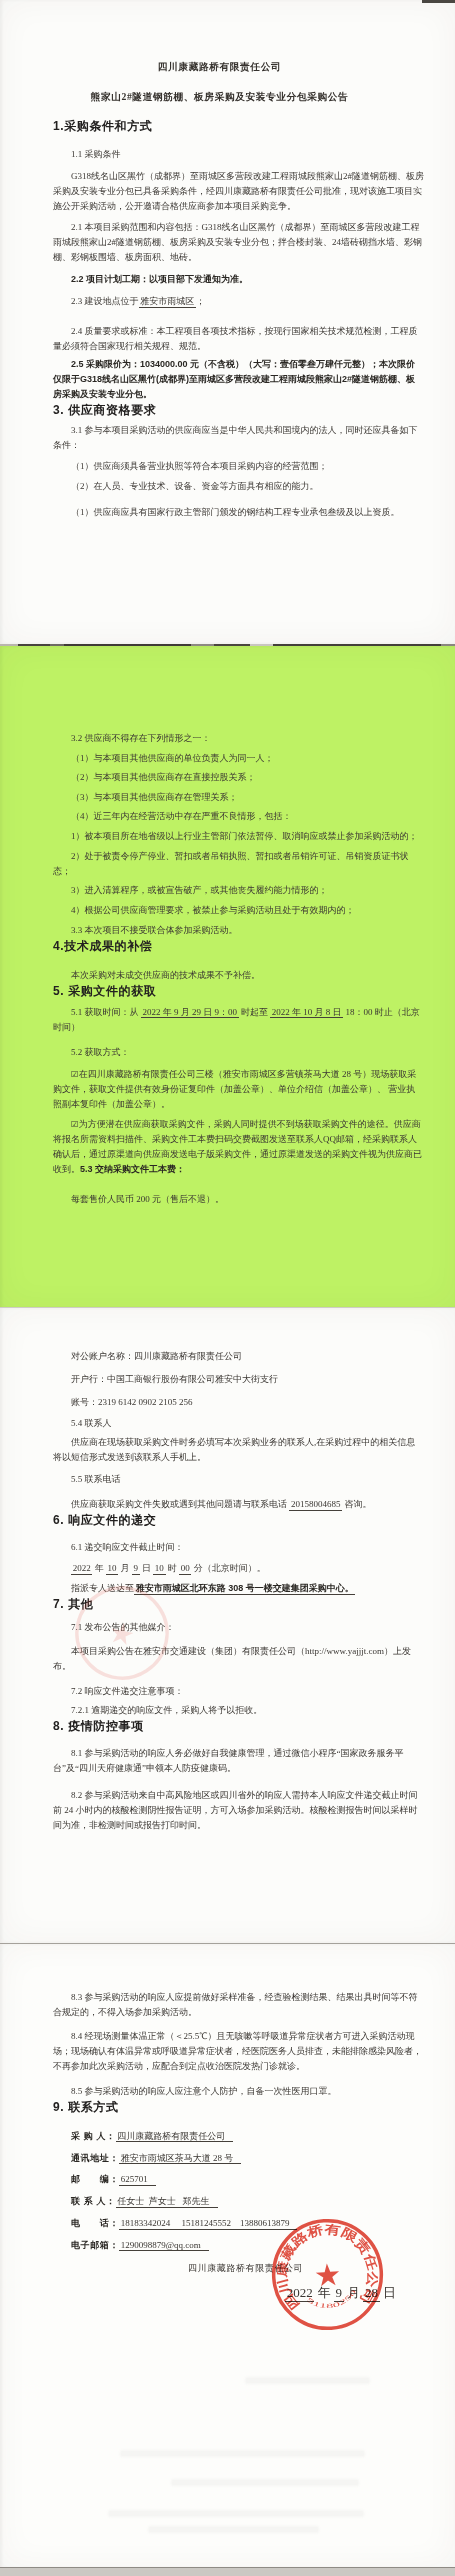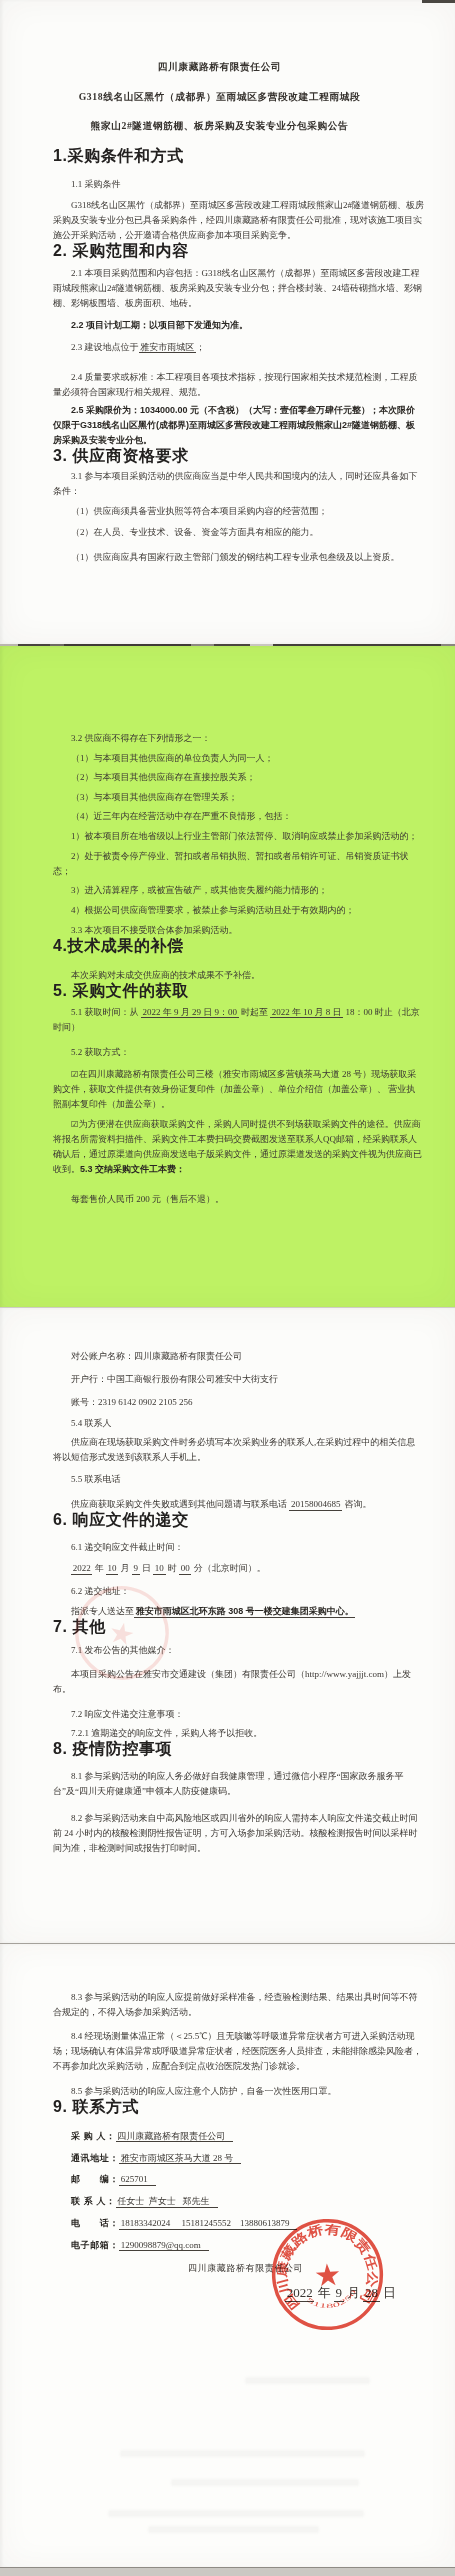--- a/index.html
+++ b/index.html
@@ -15,21 +15,21 @@
   .sep1{position:absolute;top:644px;left:0;width:455px;height:1.7px;
         background:linear-gradient(90deg,#b9b5ae 0 4%,#47433e 4% 11%,#6e6a64 11% 14%,#3f3b37 14% 42%,#8d8982 42% 47%,#4a463f 47% 55%,#c9c6c0 55% 60%,#43403a 60% 97%,#8a867f 97% 100%);}
   .sep2{position:absolute;top:1307px;left:0;width:455px;height:0.6px;background:#cfccc6;}
   .sep3{position:absolute;top:1943px;left:0;width:455px;height:0.6px;background:#a5a19b;}
   .bottom-strip{position:absolute;top:2567px;left:0;width:455px;height:8.5px;background:#cbc8c3;border-top:1.1px solid #8f8b85;}
   .corner-mark{position:absolute;top:0;right:0;width:33px;height:2.8px;background:#4a4742;}
 
   .title{width:333px;text-align:center;font-weight:bold;font-size:9.7px;line-height:16px;
          color:#35312d;letter-spacing:0.6px;margin:0 0 13.7px 0;}
   .t1{padding-top:59px;}
-  h2.h{font-family:"Liberation Sans",sans-serif;font-weight:700;font-size:16px;line-height:16px;
+  h2.h{font-family:"Liberation Sans",sans-serif;font-weight:700;font-size:12px;line-height:16px;
        color:#232120;margin:0;letter-spacing:0.6px;}
   .p{font-size:9px;line-height:15px;color:#3a3632;margin:0;text-indent:2em;}
   .b{font-family:"Liberation Sans",sans-serif;font-weight:700;color:#2a2723;}
   .u{border-bottom:0.6px solid #45403a;padding:0 1.7px 0.6px 1.7px;}
   .uw{border-bottom:0.6px solid #45403a;padding:0 8px 0.6px 1.7px;}
   .val{white-space:pre-wrap;}
   .lbl{font-family:"Liberation Sans",sans-serif;font-weight:700;color:#2a2723;letter-spacing:0.6px;}
   .cbx{font-family:"DejaVu Sans",sans-serif;font-size:8.5px;color:#3a3632;}
 
   
@@ -46,28 +46,26 @@
   .ghost{position:absolute;background:rgba(110,108,118,.055);filter:blur(1.1px);border-radius:1.7px;}
 </style>
 </head>
 <body>
 
 <div id="canvas">
 
   <div class="page page1">
     <div class="corner-mark"></div>
     <div class="title t1">四川康藏路桥有限责任公司</div>
-    <div class="title">G318线名山区黑竹（成都界）至雨城区多营段改建工程雨城段</div>
     <div class="title">熊家山2#隧道钢筋棚、板房采购及安装专业分包采购公告</div>
 
     <h2 class="h mt30">1.采购条件和方式</h2>
     <p class="p mt22">1.1 采购条件</p>
     <p class="p mt12">G318线名山区黑竹（成都界）至雨城区多营段改建工程雨城段熊家山2#隧道钢筋棚、板房采购及安装专业分包已具备采购条件，经四川康藏路桥有限责任公司批准，现对该施工项目实施公开采购活动，公开邀请合格供应商参加本项目采购竞争。</p>
 
-    <h2 class="h mt8">2. 采购范围和内容</h2>
     <p class="p mt12">2.1 本项目采购范围和内容包括：G318线名山区黑竹（成都界）至雨城区多营段改建工程雨城段熊家山2#隧道钢筋棚、板房采购及安装专业分包；拌合楼封装、24墙砖砌挡水墙、彩钢棚、彩钢板围墙、板房面积、地砖。</p>
     <p class="p b mt12">2.2 项目计划工期：以项目部下发通知为准。</p>
     <p class="p mt12"><span>2.3 建设地点位于</span><span class="u">雅安市雨城区</span><span>；</span></p>
     <p class="p mt4">2.4 质量要求或标准：本工程项目各项技术指标，按现行国家相关技术规范检测，工程质量必须符合国家现行相关规程、规范。</p>
     <p class="p b mt6">2.5 采购限价为：1034000.00 元（不含税）（大写：壹佰零叁万肆仟元整）；本次限价仅限于G318线名山区黑竹(成都界)至雨城区多营段改建工程雨城段熊家山2#隧道钢筋棚、板房采购及安装专业分包。</p>
 
     <h2 class="h mt22">3.  供应商资格要求</h2>
     <p class="p mt8">3.1 参与本项目采购活动的供应商应当是中华人民共和国境内的法人，同时还应具备如下条件：</p>
     <p class="p mt10">（1）供应商须具备营业执照等符合本项目采购内容的经营范围；</p>
     <p class="p mt10">（2）在人员、专业技术、设备、资金等方面具有相应的能力。</p>
@@ -106,21 +104,20 @@
     <p class="p mt14">开户行：中国工商银行股份有限公司雅安中大街支行</p>
     <p class="p mt14">账号：2319 6142 0902 2105 256</p>
     <p class="p mt10">5.4 联系人</p>
     <p class="p mt8">供应商在现场获取采购文件时务必填写本次采购业务的联系人,在采购过程中的相关信息将以短信形式发送到该联系人手机上。</p>
     <p class="p mt12">5.5 联系电话</p>
     <p class="p mt18"><span>供应商获取采购文件失败或遇到其他问题请与联系电话 </span><span class="u">20158004685</span><span> 咨询。</span></p>
 
     <h2 class="h mt10">6. 响应文件的递交</h2>
     <p class="p mt20">6.1 递交响应文件截止时间：</p>
     <p class="p mt12"><span class="u">2022</span><span> 年 </span><span class="u">10</span><span> 月 </span><span class="u">9</span><span> 日 </span><span class="u">10</span><span> 时 </span><span class="u">00</span><span> 分（北京时间）。</span></p>
-    <p class="p mt14">6.2 递交地址：</p>
     <p class="p mt8"><span>指派专人送达至</span><span class="u b">雅安市雨城区北环东路 308 号一楼交建集团采购中心。</span></p>
 
     <h2 class="h mt16">7. 其他</h2>
     <p class="p mt14">7.1 发布公告的其他媒介：</p>
     <p class="p mt16">本项目采购公告在雅安市交通建设（集团）有限责任公司（http://www.yajjjt.com）上发布。</p>
     <p class="p mt18">7.2 响应文件递交注意事项：</p>
     <p class="p mt6">7.2.1 逾期递交的响应文件，采购人将予以拒收。</p>
 
     <h2 class="h mt12">8. 疫情防控事项</h2>
     <p class="p mt22">8.1 参与采购活动的响应人务必做好自我健康管理，通过微信小程序“国家政务服务平台”及“四川天府健康通”申领本人防疫健康码。</p>

